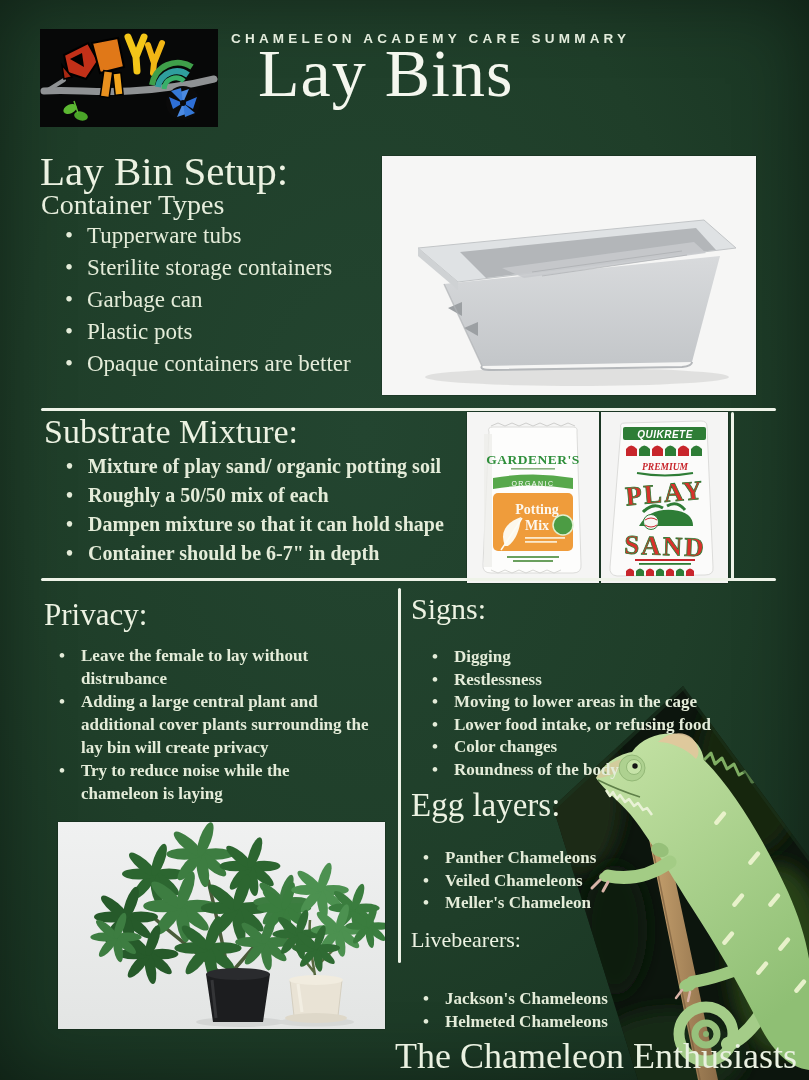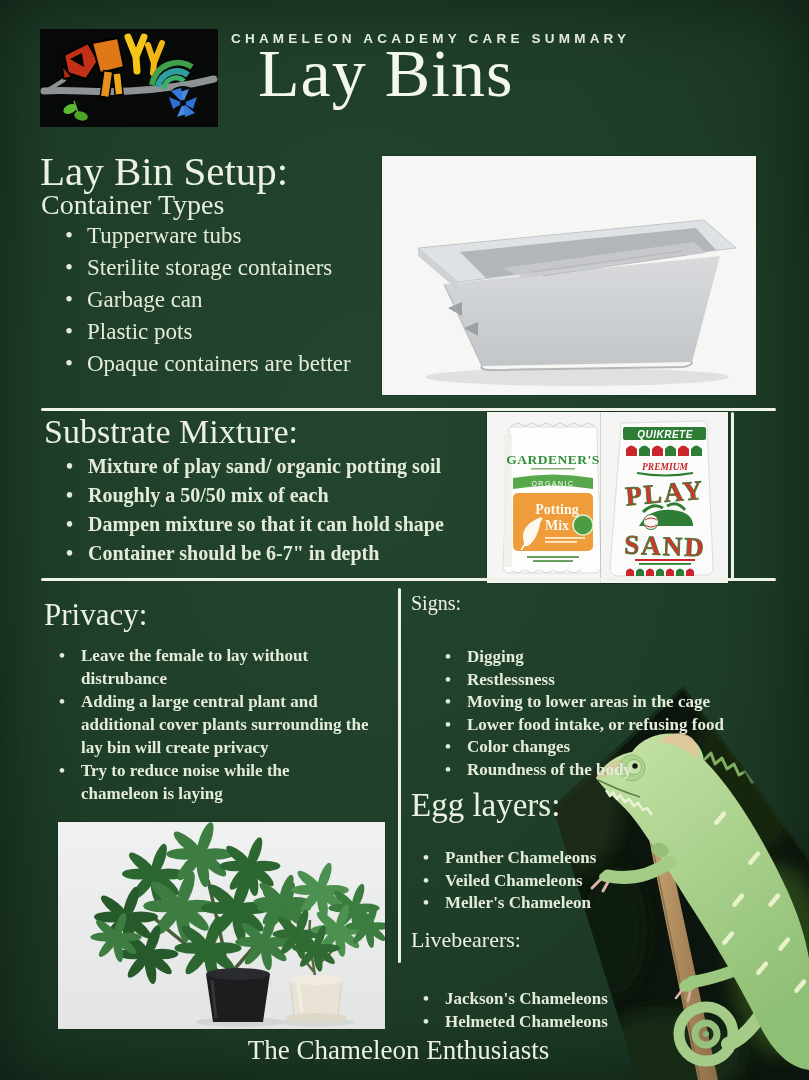--- a/index.html
+++ b/index.html
@@ -26,21 +26,21 @@
   .vline{width:3px;background:#eef3e8;border-radius:2px;z-index:2;}
   
   ul.blist{list-style:none;margin:0;padding:0;z-index:3;position:absolute;}
   ul.blist li{position:relative;padding-left:24px;}
   ul.blist li::before{content:"\2022";position:absolute;left:2px;}
   ul.l1 li{font-size:23px;line-height:32px;}
   ul.l2 li{font-size:20px;line-height:29px;font-weight:bold;}
   ul.l3 li{font-size:17px;line-height:23px;font-weight:bold;}
   ul.l3{width:312px;}
   ul.l4 li{font-size:17px;line-height:22.5px;font-weight:bold;}
-  .footer{left:0;top:1035px;width:797px;text-align:center;font-size:27px;color:#eaf1e1;z-index:4;}
+  .footer{left:0;top:1035px;width:797px;text-align:right;font-size:36px;color:#eaf1e1;z-index:4;}
   svg{display:block;}
   text{font-family:"Liberation Serif",serif;}
   .sans{font-family:"Liberation Sans",sans-serif;}
 </style>
 </head>
 <body>
 
 <div class="page">
 
   <div class="abs logo">
@@ -126,21 +126,21 @@
   <div class="abs hline" style="left:41px;top:408px;width:735px;"></div>
 
   <div class="abs h1" style="left:44px;top:413px;font-size:34px;">Substrate Mixture:</div>
   <ul class="blist l2" style="left:64px;top:452px;">
     <li>Mixture of play sand/ organic potting soil</li>
     <li>Roughly a 50/50 mix of each</li>
     <li>Dampen mixture so that it can hold shape</li>
     <li>Container should be 6-7" in depth</li>
   </ul>
 
-  <div class="abs panel" style="left:467px;top:412px;width:132px;height:171px;margin-left:20px;">
+  <div class="abs panel" style="left:467px;top:412px;width:132px;height:171px;">
     <svg width="132" height="171" viewBox="0 0 132 171">
       <rect width="132" height="171" fill="#f5f5f4"></rect>
       <path d="M22,20 Q20,15 26,15 L106,15 Q111,15 110,20 L114,152 Q115,161 106,161 L24,161 Q15,161 16,152 Z" fill="#fdfdfc" stroke="#dcdcda" stroke-width="1"></path>
       <path d="M24,14 l7,-3 7,3 7,-3 7,3 7,-3 7,3 7,-3 7,3 7,-3 7,3 7,-3 7,3" fill="none" stroke="#cfcfcd" stroke-width="1"></path>
       <rect x="17" y="22" width="8" height="133" fill="#ededea" opacity="0.8"></rect>
       <text x="66" y="52" font-size="13.5" font-weight="bold" fill="#2f8f3b" text-anchor="middle" letter-spacing="0.5">GARDENER'S</text>
       <rect x="44" y="56" width="44" height="1.6" fill="#8cb281"></rect>
       <path d="M26,66 Q66,59 106,66 L106,77 Q66,70 26,77 Z" fill="#57a84b"></path>
       <text x="66" y="74" font-size="7" fill="#ffffff" text-anchor="middle" letter-spacing="1.5" class="sans">ORGANIC</text>
       <rect x="26" y="81" width="80" height="58" rx="5" fill="#ef9c3b"></rect>
@@ -274,22 +274,22 @@
 
   <div class="abs h1" style="left:44px;top:597px;font-size:31px;">Privacy:</div>
   <ul class="blist l3" style="left:57px;top:644px;">
     <li>Leave the female to lay without distrubance</li>
     <li>Adding a large central plant and additional cover plants surrounding the lay bin will create privacy</li>
     <li>Try to reduce noise while the chameleon is laying</li>
   </ul>
 
   <div class="abs vline" style="left:398px;top:588px;height:375px;"></div>
 
-  <div class="abs h1" style="left:411px;top:592px;font-size:20px;">Signs:</div>
-  <ul class="blist l4" style="left:443px;top:646px;">
+  <div class="abs h1" style="left:411px;top:592px;font-size:30px;">Signs:</div>
+  <ul class="blist l4" style="left:430px;top:646px;">
     <li>Digging</li>
     <li>Restlessness</li>
     <li>Moving to lower areas in the cage</li>
     <li>Lower food intake, or refusing food</li>
     <li>Color changes</li>
     <li>Roundness of the body</li>
   </ul>
 
   <div class="abs h1" style="left:411px;top:787px;font-size:33px;">Egg layers:</div>
   <ul class="blist l4" style="left:421px;top:847px;">

